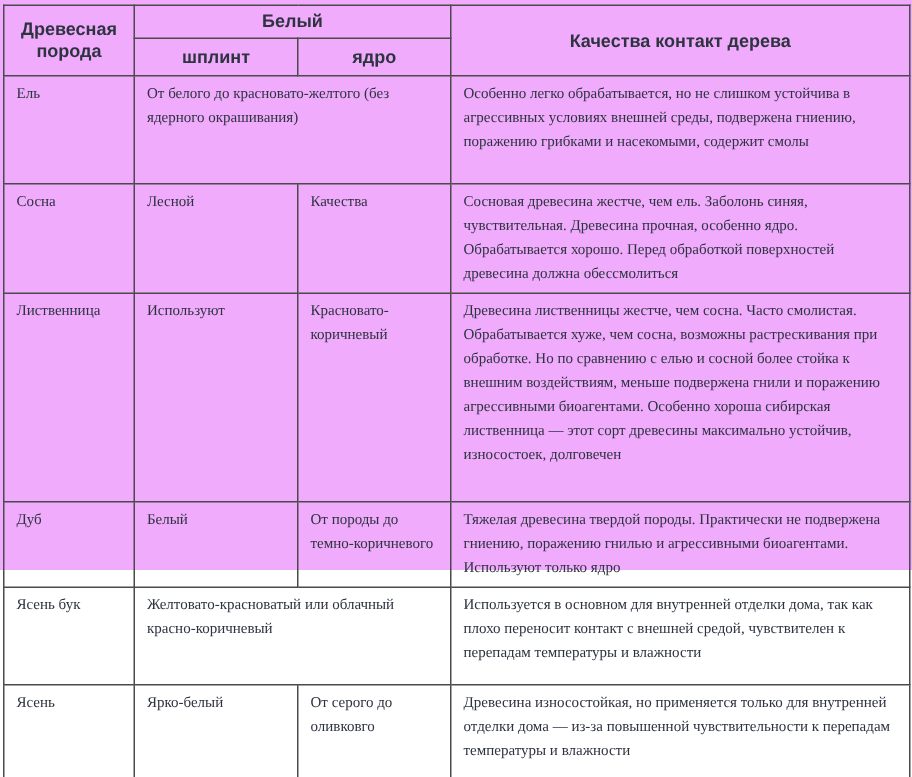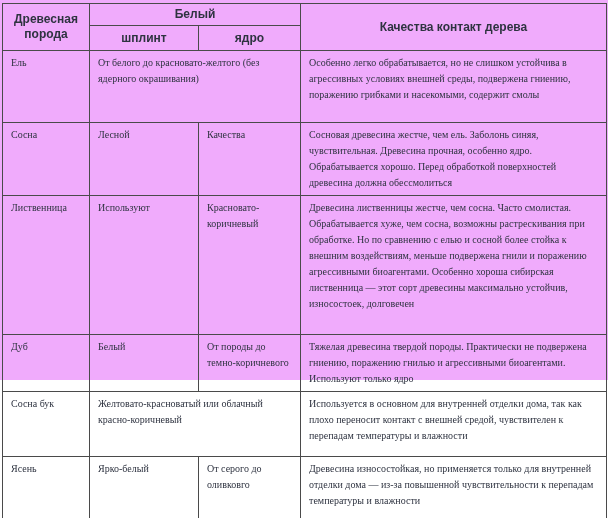--- a/index.html
+++ b/index.html
@@ -95,21 +95,21 @@
         <td>Красновато-коричневый</td>
         <td>Древесина лиственницы жестче, чем сосна. Часто смолистая. Обрабатывается хуже, чем сосна, возможны растрескивания при обработке. Но по сравнению с елью и сосной более стойка к внешним воздействиям, меньше подвержена гнили и поражению агрессивными биоагентами. Особенно хороша сибирская лиственница — этот сорт древесины максимально устойчив, износостоек, долговечен</td>
       </tr>
       <tr class="r-dub">
         <td>Дуб</td>
         <td>Белый</td>
         <td>От породы до темно-коричневого</td>
         <td>Тяжелая древесина твердой породы. Практически не подвержена гниению, поражению гнилью и агрессивными биоагентами. Используют только ядро</td>
       </tr>
       <tr class="r-buk">
-        <td>Сосна бук</td>
+        <td>Ясень бук</td>
         <td colspan="2">Желтовато-красноватый или облачный красно-коричневый</td>
         <td>Используется в основном для внутренней отделки дома, так как плохо переносит контакт с внешней средой, чувствителен к перепадам температуры и влажности</td>
       </tr>
       <tr class="r-yasen">
         <td>Ясень</td>
         <td>Ярко-белый</td>
         <td>От серого до оливковго</td>
         <td>Древесина износостойкая, но применяется только для внутренней отделки дома — из-за повышенной чувствительности к перепадам температуры и влажности</td>
       </tr>
     </tbody>

